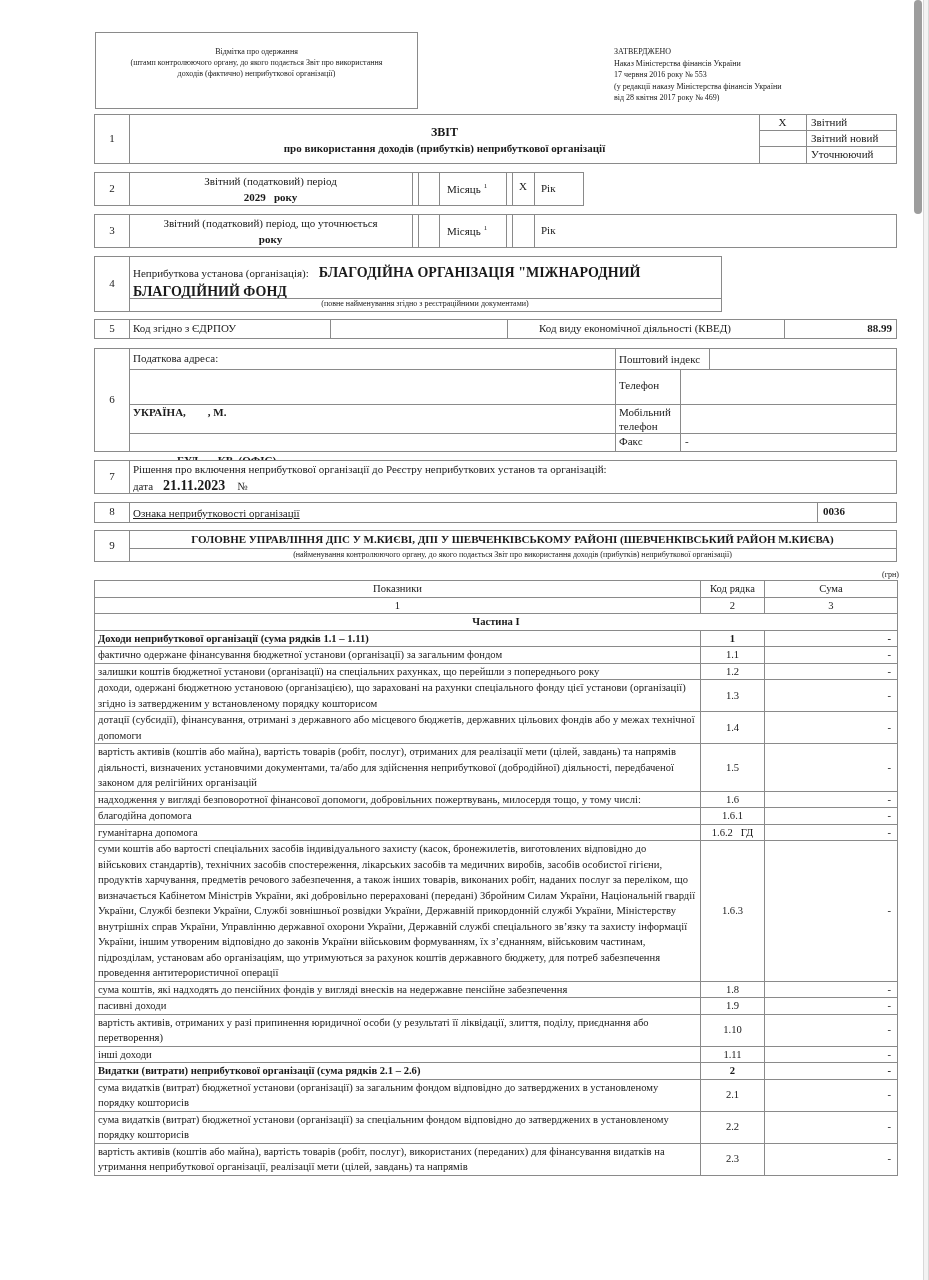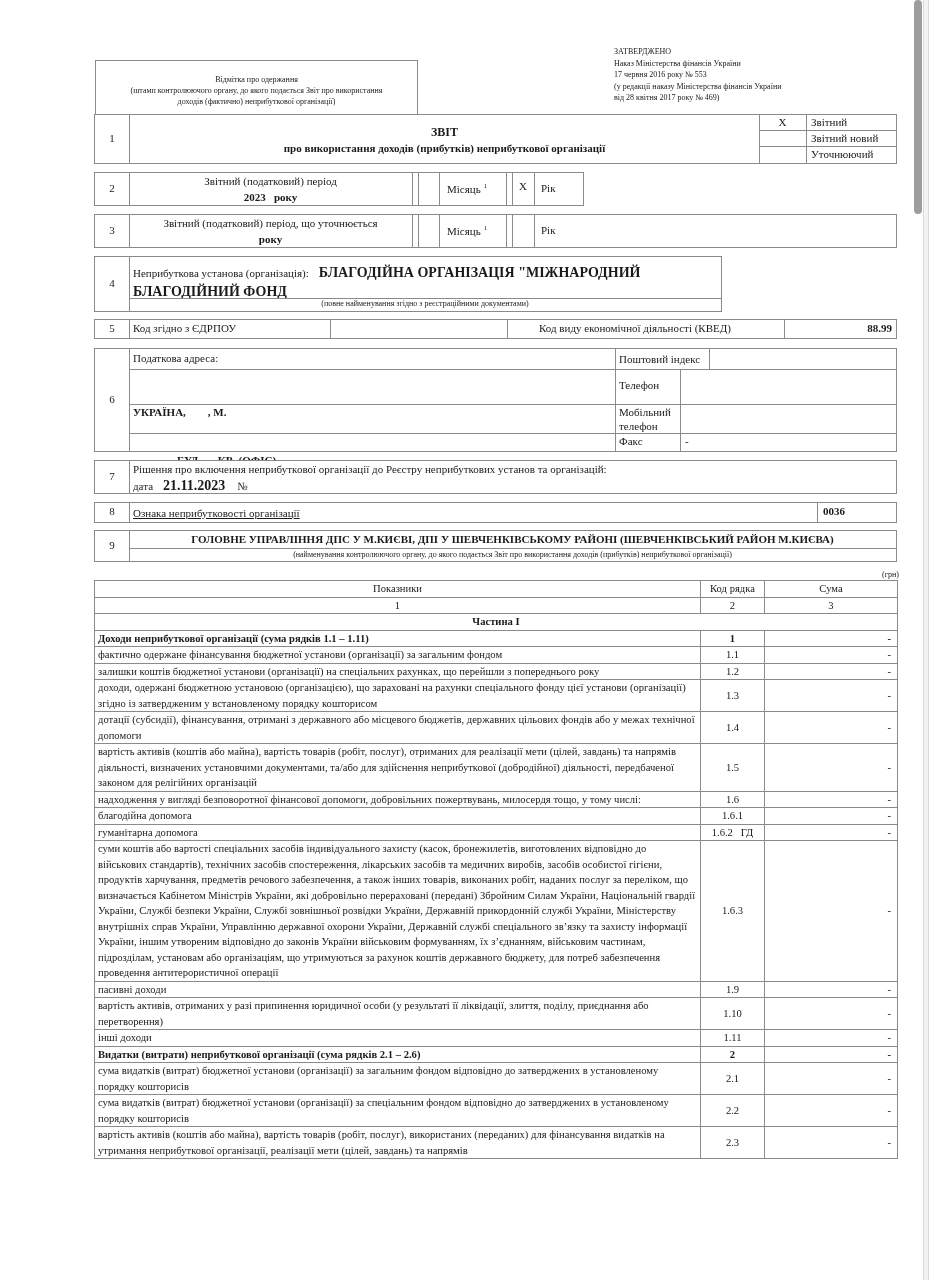--- a/index.html
+++ b/index.html
@@ -29,21 +29,21 @@
   .scroll-track { position: absolute; left: 923px; top: 0; width: 4px; height: 1280px;
                   border-left: 1px solid #d8d8d8; border-right: 1px solid #d8d8d8; background: #f3f3f3; }
   .scroll-thumb { position: absolute; left: 914px; top: 0; width: 8px; height: 214px;
                   background: #9d9d9d; border-radius: 4px; }
 </style>
 </head>
 <body>
 
 <div class="abs t10" style="left:186px; top:24px;">J0101911</div>
 
-<div class="box" style="left:95px; top:60px; width:323px; height:68px;padding-left:32px;">
+<div class="box" style="left:95px; top:32px; width:323px; height:77px;padding-left:32px;">
   <div class="abs small center" style="left:0; right:0; top:13px; line-height:11px;">
     <div>Відмітка про одержання</div>
     <div>(штамп контролюючого органу, до якого подається Звіт про використання</div>
     <div>доходів (фактично) неприбуткової організації)</div>
   </div>
 </div>
 
 <div class="abs small" style="left:614px; top:46px; line-height:11.6px;">
   <div>ЗАТВЕРДЖЕНО</div>
   <div>Наказ Міністерства фінансів України</div>
@@ -69,21 +69,21 @@
   <div class="abs t11" style="left:716px; top:17px;">Звітний новий</div>
   <div class="abs t11 center" style="left:664px; width:47px; top:33px;"></div>
   <div class="abs t11" style="left:716px; top:33px;">Уточнюючий</div>
 </div>
 
 <div class="box" style="left:94px; top:172px; width:490px; height:34px;">
   <div class="num" style="left:0; width:34px; top:9px;">2</div>
   <div class="vline" style="left:34px; top:0; height:32px;"></div>
   <div class="abs center t11" style="left:34px; width:283px; top:2px;">Звітний (податковий) період</div>
   <div class="abs center t11 b" style="left:34px; width:283px; top:18px;">
-    <span>2023</span>&nbsp;&nbsp;&nbsp;<span>року</span>
+    <span>2029</span>&nbsp;&nbsp;&nbsp;<span>року</span>
   </div>
   <div class="vline" style="left:317px; top:0; height:32px;"></div>
   <div class="vline" style="left:323px; top:0; height:32px;"></div>
   <div class="vline" style="left:344px; top:0; height:32px;"></div>
   <div class="abs t11" style="left:352px; top:9px;">
     <span>Місяць</span><sup style="font-size:7px; margin-left:3px;">1</sup>
   </div>
   <div class="vline" style="left:411px; top:0; height:32px;"></div>
   <div class="vline" style="left:417px; top:0; height:32px;"></div>
   <div class="abs t11 center" style="left:417px; width:22px; top:7px;">X</div>
@@ -254,20 +254,25 @@
         <td>гуманітарна допомога</td>
         <td class="code" style="white-space: pre;">1.6.2   ГД</td>
         <td class="sum">-</td>
       </tr>
       <tr>
         <td>суми коштів або вартості спеціальних засобів індивідуального захисту (касок, бронежилетів, виготовлених відповідно до військових стандартів), технічних засобів спостереження, лікарських засобів та медичних виробів, засобів особистої гігієни, продуктів харчування, предметів речового забезпечення, а також інших товарів, виконаних робіт, наданих послуг за переліком, що визначається Кабінетом Міністрів України, які добровільно перераховані (передані) Збройним Силам України, Національній гвардії України, Службі безпеки України, Службі зовнішньої розвідки України, Державній прикордонній службі України, Міністерству внутрішніх справ України, Управлінню державної охорони України, Державній службі спеціального зв’язку та захисту інформації України, іншим утвореним відповідно до законів України військовим формуванням, їх з’єднанням, військовим частинам, підрозділам, установам або організаціям, що утримуються за рахунок коштів державного бюджету, для потреб забезпечення проведення антитерористичної операції</td>
         <td class="code" style="white-space: pre;">1.6.3</td>
         <td class="sum">-</td>
       </tr>
       <tr>
+        <td>сума коштів, які надходять до пенсійних фондів у вигляді внесків на недержавне пенсійне забезпечення</td>
+        <td class="code" style="white-space: pre;">1.8</td>
+        <td class="sum">-</td>
+      </tr>
+      <tr>
         <td>пасивні доходи</td>
         <td class="code" style="white-space: pre;">1.9</td>
         <td class="sum">-</td>
       </tr>
       <tr>
         <td>вартість активів, отриманих у разі припинення юридичної особи (у результаті її ліквідації, злиття, поділу, приєднання або перетворення)</td>
         <td class="code" style="white-space: pre;">1.10</td>
         <td class="sum">-</td>
       </tr>
       <tr>

